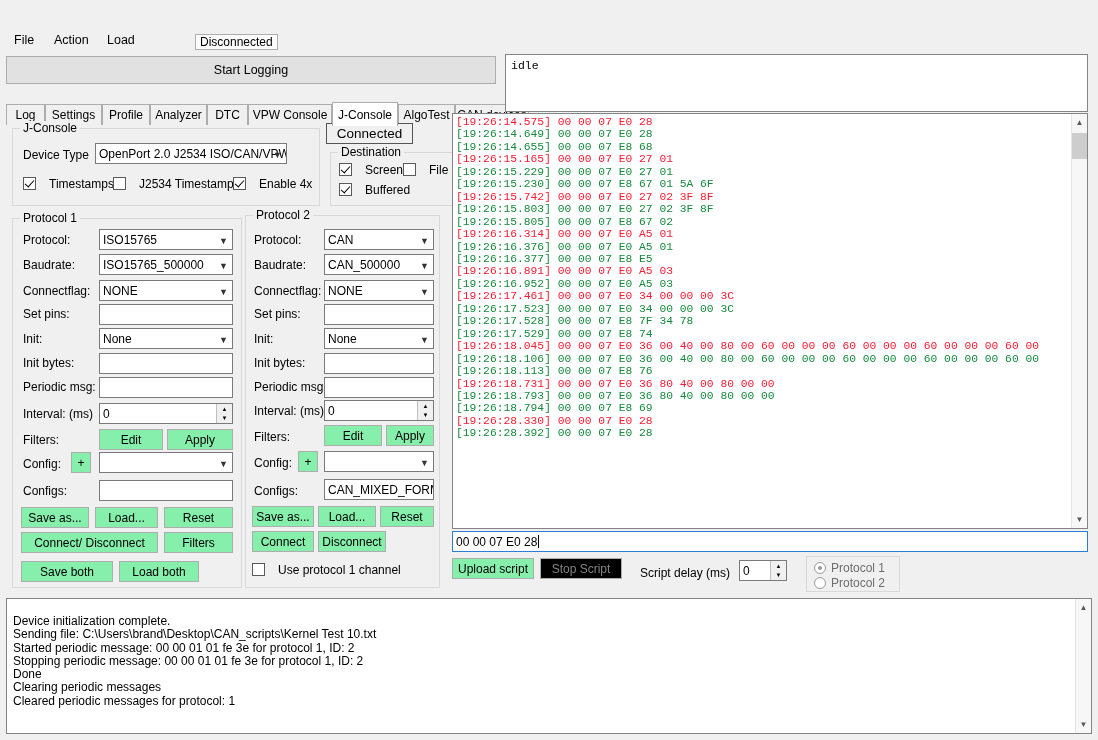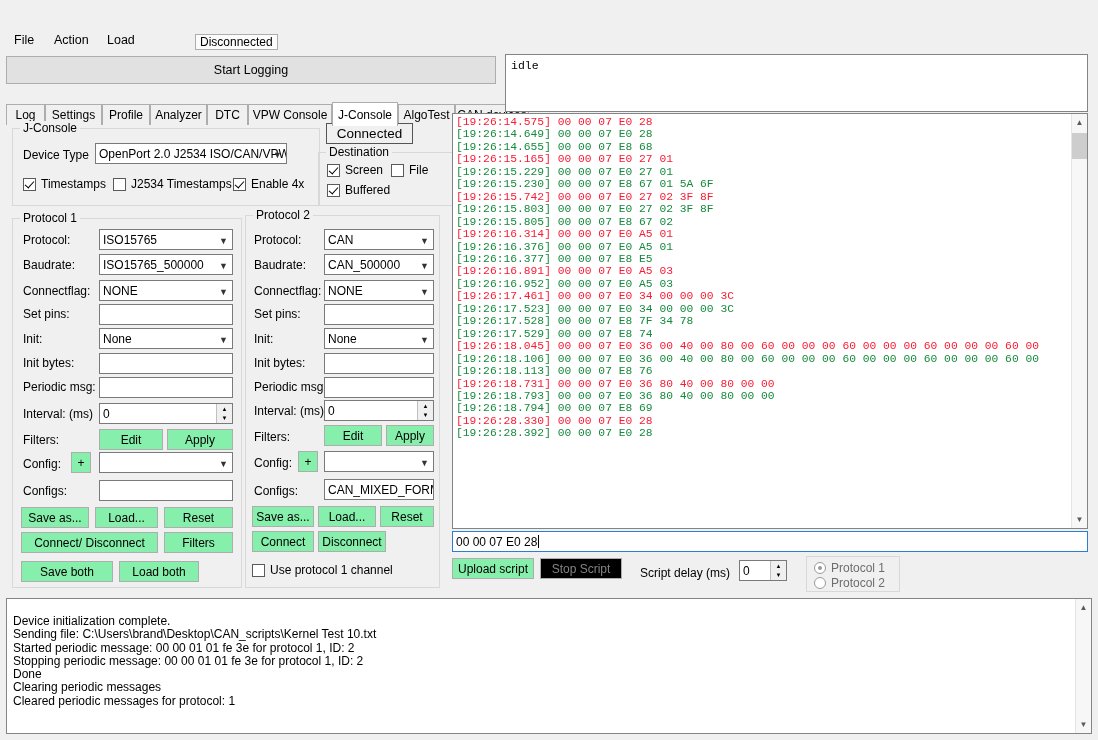--- a/index.html
+++ b/index.html
@@ -111,21 +111,21 @@
     font-size: 6px; line-height: 6px; color: #000;
   }
   .btn {
     position: absolute; background: #86efac; border: 1px solid #adadad;
     height: 21px; font-size: 12px; color: #000;
     display: flex; align-items: center; justify-content: center;
     white-space: nowrap;
   }
   .btn.disabled { color: #838383; background: #000000; }
 
-  .chk { position: absolute; display: flex; align-items: flex-end; font-size: 12px; }
+  .chk { position: absolute; display: flex; align-items: flex-start; font-size: 12px; gap: 8px; }
   .chk .box {
     width: 13px; height: 13px; border: 1px solid #5a5a5a; background: #fff;
     margin-right: 5px; position: relative; flex: none;
   }
   .chk .box.on::after {
     content: ""; position: absolute; left: 3px; top: 0px;
     width: 4px; height: 8px; border: solid #000;
     border-width: 0 1.6px 1.6px 0; transform: rotate(42deg);
   }
   .rad { position: absolute; display: flex; align-items: center; font-size: 12px; color: #6d6d6d; }
@@ -239,21 +239,21 @@
       <span>J2534 Timestamps</span>
     </div>
     <div class="chk" style="left:220px; top:48px;">
       <span class="box on"></span>
       <span>Enable 4x</span>
     </div>
   </div>
 
   <div style="position:absolute; left:326px; top:123px; width:54px; height:0;"></div>
   <div class="btn" style="left:326px; top:123px; width:87px; height:21px; background:#f0f0f0; border:1px solid #555; font-size:13.5px;">Connected</div>
-  <div class="group" style="left:318px; top:152px; width:140px; height:54px;">
+  <div class="group" style="left:330px; top:152px; width:140px; height:54px;">
     <span class="legend">Destination</span>
     <div class="chk" style="left:8px; top:10px;">
       <span class="box on"></span>
       <span>Screen</span>
     </div>
     <div class="chk" style="left:72px; top:10px;">
       <span class="box"></span>
       <span>File</span>
     </div>
     <div class="chk" style="left:8px; top:30px;">

